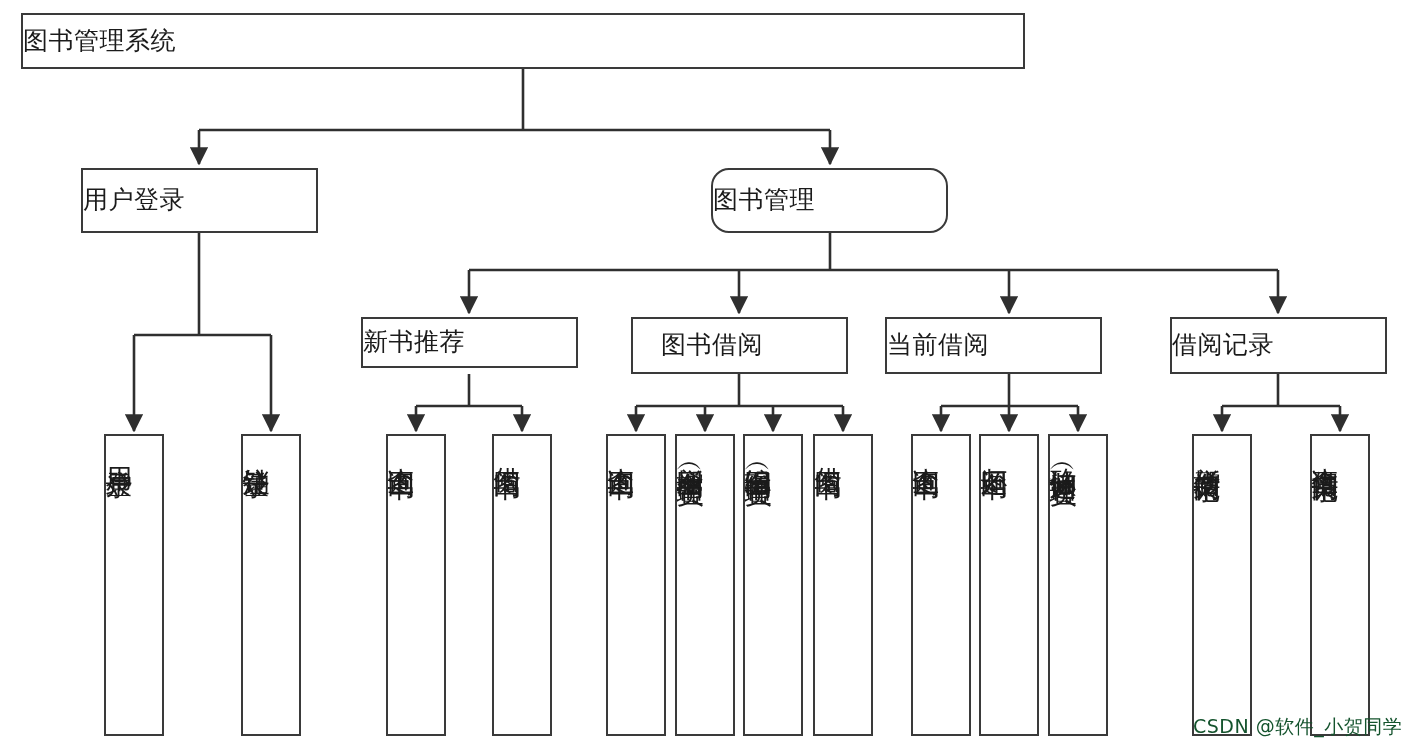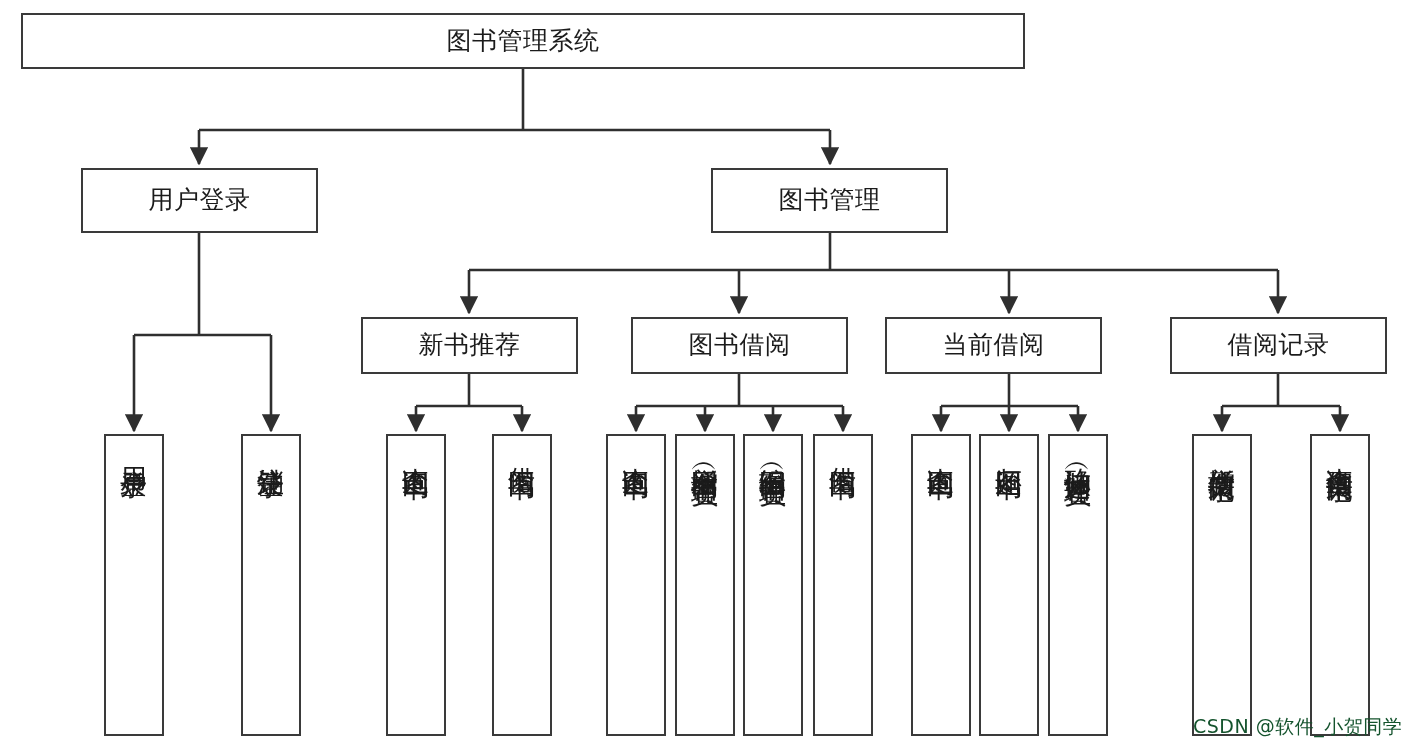--- a/index.html
+++ b/index.html
@@ -26,21 +26,21 @@
     height: 747px;
     pointer-events: none;
   }
   .node {
     position: absolute;
     box-sizing: border-box;
     background: #ffffff;
     border: 2.5px solid #3a3a3a;
     display: flex;
     align-items: center;
-    justify-content: center;
+    justify-content: flex-start;
     color: #1b1b1b;
     z-index: 2;
   }
   .node-label {
     display: block;
     text-align: center;
     line-height: 1.15;
     white-space: nowrap;
   }
   
@@ -132,29 +132,29 @@
   </svg>
 
   <div class="node root horiz" style="left:21px; top:13px; width:1004px; height:56px;">
     <span class="node-label">图书管理系统</span>
   </div>
 
   <div class="node horiz" style="left:81px; top:168px; width:237px; height:65px;">
     <span class="node-label">用户登录</span>
   </div>
 
-  <div class="node horiz" style="left:711px; top:168px; width:237px; height:65px;">
+  <div class="node horiz" style="left:711px; top:168px; width:237px; height:65px;border-radius:18px;">
     <span class="node-label">图书管理</span>
   </div>
 
-  <div class="node horiz" style="left:361px; top:317px; width:217px; height:57px;">
+  <div class="node horiz" style="left:361px; top:317px; width:217px; height:51px;">
     <span class="node-label">新书推荐</span>
   </div>
 
-  <div class="node horiz" style="left:631px; top:317px; width:217px; height:57px;">
+  <div class="node horiz" style="left:631px; top:317px; width:217px; height:57px;padding-left:28px;">
     <span class="node-label">图书借阅</span>
   </div>
 
   <div class="node horiz" style="left:885px; top:317px; width:217px; height:57px;">
     <span class="node-label">当前借阅</span>
   </div>
 
   <div class="node horiz" style="left:1170px; top:317px; width:217px; height:57px;">
     <span class="node-label">借阅记录</span>
   </div>

